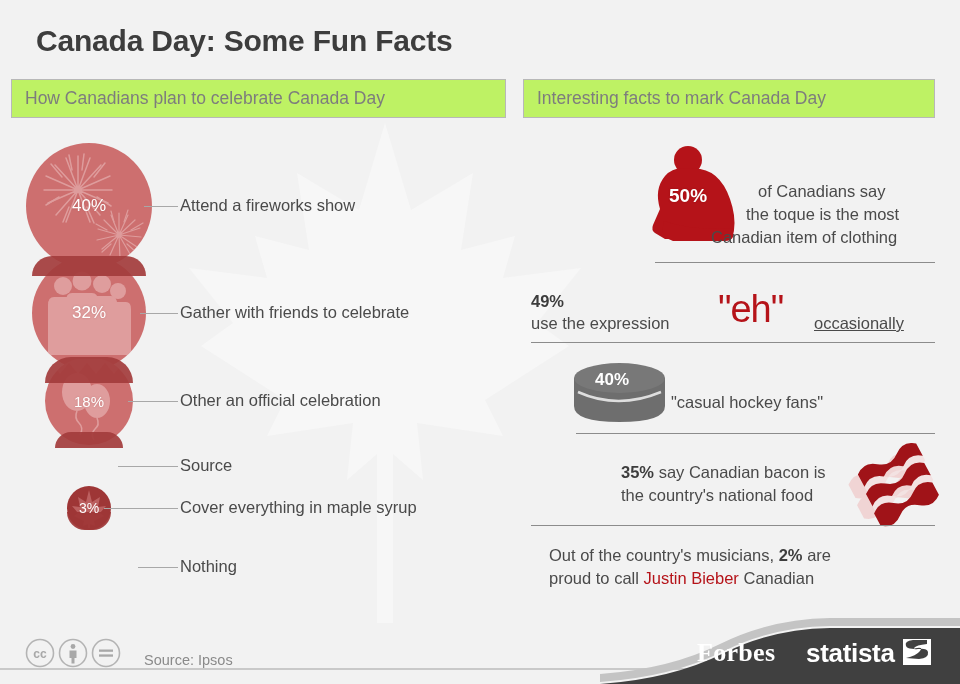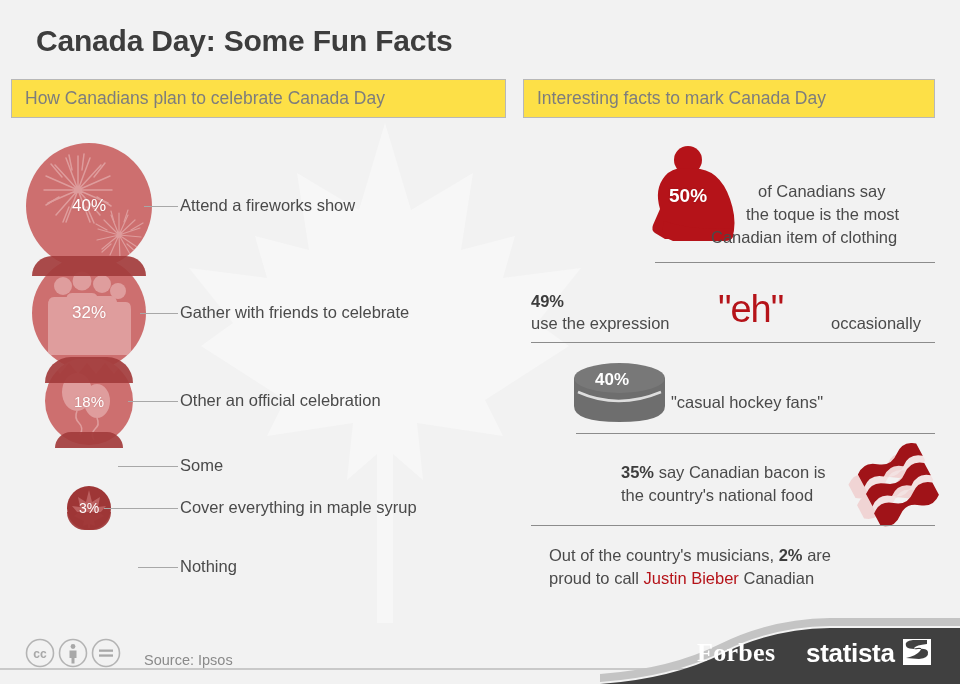--- a/index.html
+++ b/index.html
@@ -32,21 +32,21 @@
     color: #3d3d3d;
     letter-spacing: -0.2px;
     z-index: 3;
     margin-left: 8px;
   }
 
   
   .sec-box {
     position: absolute;
     border: 1px solid #b8b8b8;
-    background: #fde047;
+    background: #bef264;
     display: flex; align-items: center;
     z-index: 3;
   }
   .sec-box span {
     font-size: 17.5px;
     color: #7d7d7d;
     padding-left: 13px;
   }
   #sec-left  { left: 11px;  top: 79px; width: 495px; height: 39px; }
   #sec-right { left: 523px; top: 79px; width: 412px; height: 39px; }
@@ -226,21 +226,21 @@
     <div class="leader" style="left:144px; top:76px;  width:34px;"></div>
     <div class="leader" style="left:140px; top:183px; width:38px;"></div>
     <div class="leader" style="left:128px; top:271px; width:50px;"></div>
     <div class="leader" style="left:118px; top:336px; width:60px;"></div>
     <div class="leader" style="left:104px; top:378px; width:74px;"></div>
     <div class="leader" style="left:138px; top:437px; width:40px;"></div>
 
     <div class="lbl" style="left:180px; top:66px;">Attend a fireworks show</div>
     <div class="lbl" style="left:180px; top:173px;">Gather with friends to celebrate</div>
     <div class="lbl" style="left:180px; top:261px;">Other an official celebration</div>
-    <div class="lbl" style="left:180px; top:326px;">Some</div>
+    <div class="lbl" style="left:180px; top:326px;">Source</div>
     <div class="lbl" style="left:180px; top:368px;">Cover everything in maple syrup</div>
     <div class="lbl" style="left:180px; top:427px;">Nothing</div>
   </div>
 
   <div class="facts">
 
     <svg aria-hidden="true" style="position:absolute; left:127px; top:13px; width:106px; height:100px; z-index:3;" viewBox="0 0 106 100">
       <g fill="#b51319">
         <circle cx="38" cy="17" r="14"></circle>
         <path d="M38 26 q30 -4 42 30 q6 17 4 31 l-3 9 h-66 l-10 -6 q-4 -3 -2 -8 l7 -16 q-6 -20 5 -33 q9 -10 23 -7z"></path>
@@ -250,21 +250,21 @@
     <div class="toque-pct" style="left:146px; top:55px;">50%</div>
     <div class="ftxt" style="left:235px; top:50px;">of Canadians say</div>
     <div class="ftxt" style="left:223px; top:73px;">the toque is the most</div>
     <div class="ftxt" style="left:188px; top:96px;">Canadian item of clothing</div>
 
     <div class="divider" style="left:132px; top:132px; width:280px;"></div>
 
     <div class="ftxt" style="left:8px; top:160px; font-weight:bold; color:#3d3d3d;"><span>49%</span></div>
     <div class="ftxt" style="left:8px; top:182px;">use the expression</div>
     <div class="eh" style="left:195px; top:158px;">"eh"</div>
-    <div class="ftxt" style="left:308px; top:182px;">occasionally</div>
+    <div class="ftxt" style="left:291px; top:182px;text-decoration:underline;">occasionally</div>
 
     <div class="divider" style="left:8px; top:212px; width:404px;"></div>
 
     <svg aria-hidden="true" style="position:absolute; left:49px; top:232px; width:95px; height:62px; z-index:3;" viewBox="0 0 95 62">
       <path fill="#6e6e6e" d="M2 16 v28 q0 16 45.5 16 T93 44 v-28 z"></path>
       <ellipse cx="47.5" cy="16" rx="45.5" ry="15" fill="#787878"></ellipse>
       <path d="M6 30 q40 18 83 0" stroke="#f2f2f2" stroke-width="2.5" fill="none" opacity=".85"></path>
     </svg>
     <div class="puck-pct" style="left:72px; top:240px;">40%</div>
     <div class="ftxt" style="left:148px; top:261px;">"casual hockey fans"</div>

